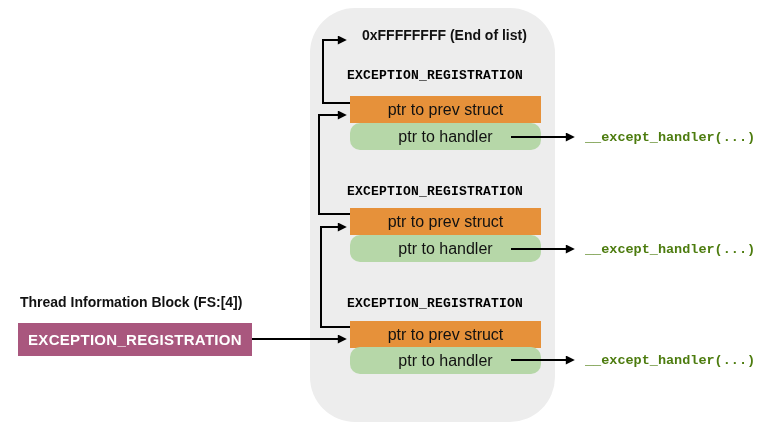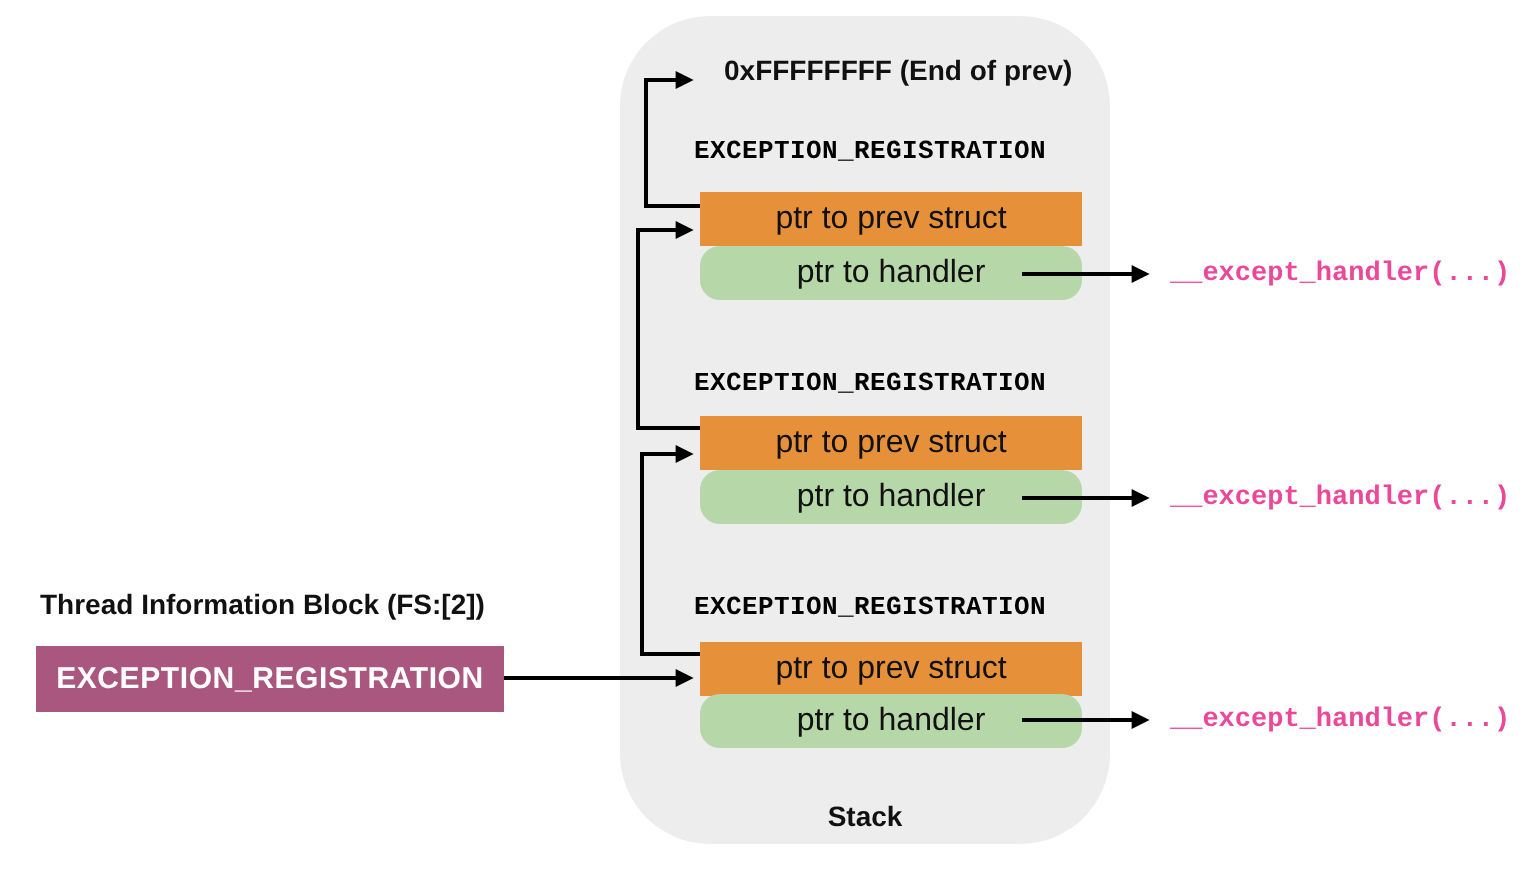--- a/index.html
+++ b/index.html
@@ -62,21 +62,21 @@
   .cell.prev    { background: var(--prev_cell, #e6913a); }
   .cell.handler { background: var(--handler_cell, #b6d7a8); border-radius: 10px; }
 
   .handler-label {
     position: absolute;
     left: 585px;
     font-family: "Liberation Mono", monospace;
     font-weight: bold;
     font-size: 13.5px;
     white-space: nowrap;
-    color: #ec4899;
+    color: #4d7c0f;
   }
 
   .tib-title {
     position: absolute;
     left: 20px; top: 294px;
     font-size: 14px;
     font-weight: bold;
     white-space: nowrap;
   }
   .tib-box {
@@ -105,42 +105,41 @@
   }
   svg.arrows .head { fill: var(--arrow, #000000); }
 </style>
 </head>
 <body>
 
 <div class="canvas">
 
   <div class="stack-panel"></div>
 
-  <div class="end-of-list">0xFFFFFFFF (End of prev)</div>
+  <div class="end-of-list">0xFFFFFFFF (End of list)</div>
 
   <div class="reg-label" style="top:68px">EXCEPTION_REGISTRATION</div>
   <div class="cell prev" style="top:96px">ptr to prev struct</div>
   <div class="cell handler" style="top:123px">ptr to handler</div>
 
   <div class="reg-label" style="top:184px">EXCEPTION_REGISTRATION</div>
   <div class="cell prev" style="top:208px">ptr to prev struct</div>
   <div class="cell handler" style="top:235px">ptr to handler</div>
 
   <div class="reg-label" style="top:296px">EXCEPTION_REGISTRATION</div>
   <div class="cell prev" style="top:321px">ptr to prev struct</div>
   <div class="cell handler" style="top:347px">ptr to handler</div>
 
   <div class="handler-label" style="top:130px">__except_handler(...)</div>
   <div class="handler-label" style="top:242px">__except_handler(...)</div>
   <div class="handler-label" style="top:353px">__except_handler(...)</div>
 
-  <div class="tib-title">Thread Information Block (FS:[2])</div>
+  <div class="tib-title">Thread Information Block (FS:[4])</div>
   <div class="tib-box">EXCEPTION_REGISTRATION</div>
 
-  <div class="stack-caption">Stack</div>
 
   <svg class="arrows" width="762" height="435" viewBox="0 0 762 435">
     <defs>
       <marker id="ah" viewBox="0 0 10 10" refX="8" refY="5" markerWidth="5.5" markerHeight="4.5" orient="auto-start-reverse" markerUnits="strokeWidth">
         <path class="head" d="M0 0 L10 5 L0 10 z"></path>
       </marker>
     </defs>
     <path class="line" marker-end="url(#ah)" d="M350 103 H323 V40 H345"></path>
     <path class="line" marker-end="url(#ah)" d="M350 214 H319 V115 H345"></path>
     <path class="line" marker-end="url(#ah)" d="M350 327 H321 V227 H345"></path>

